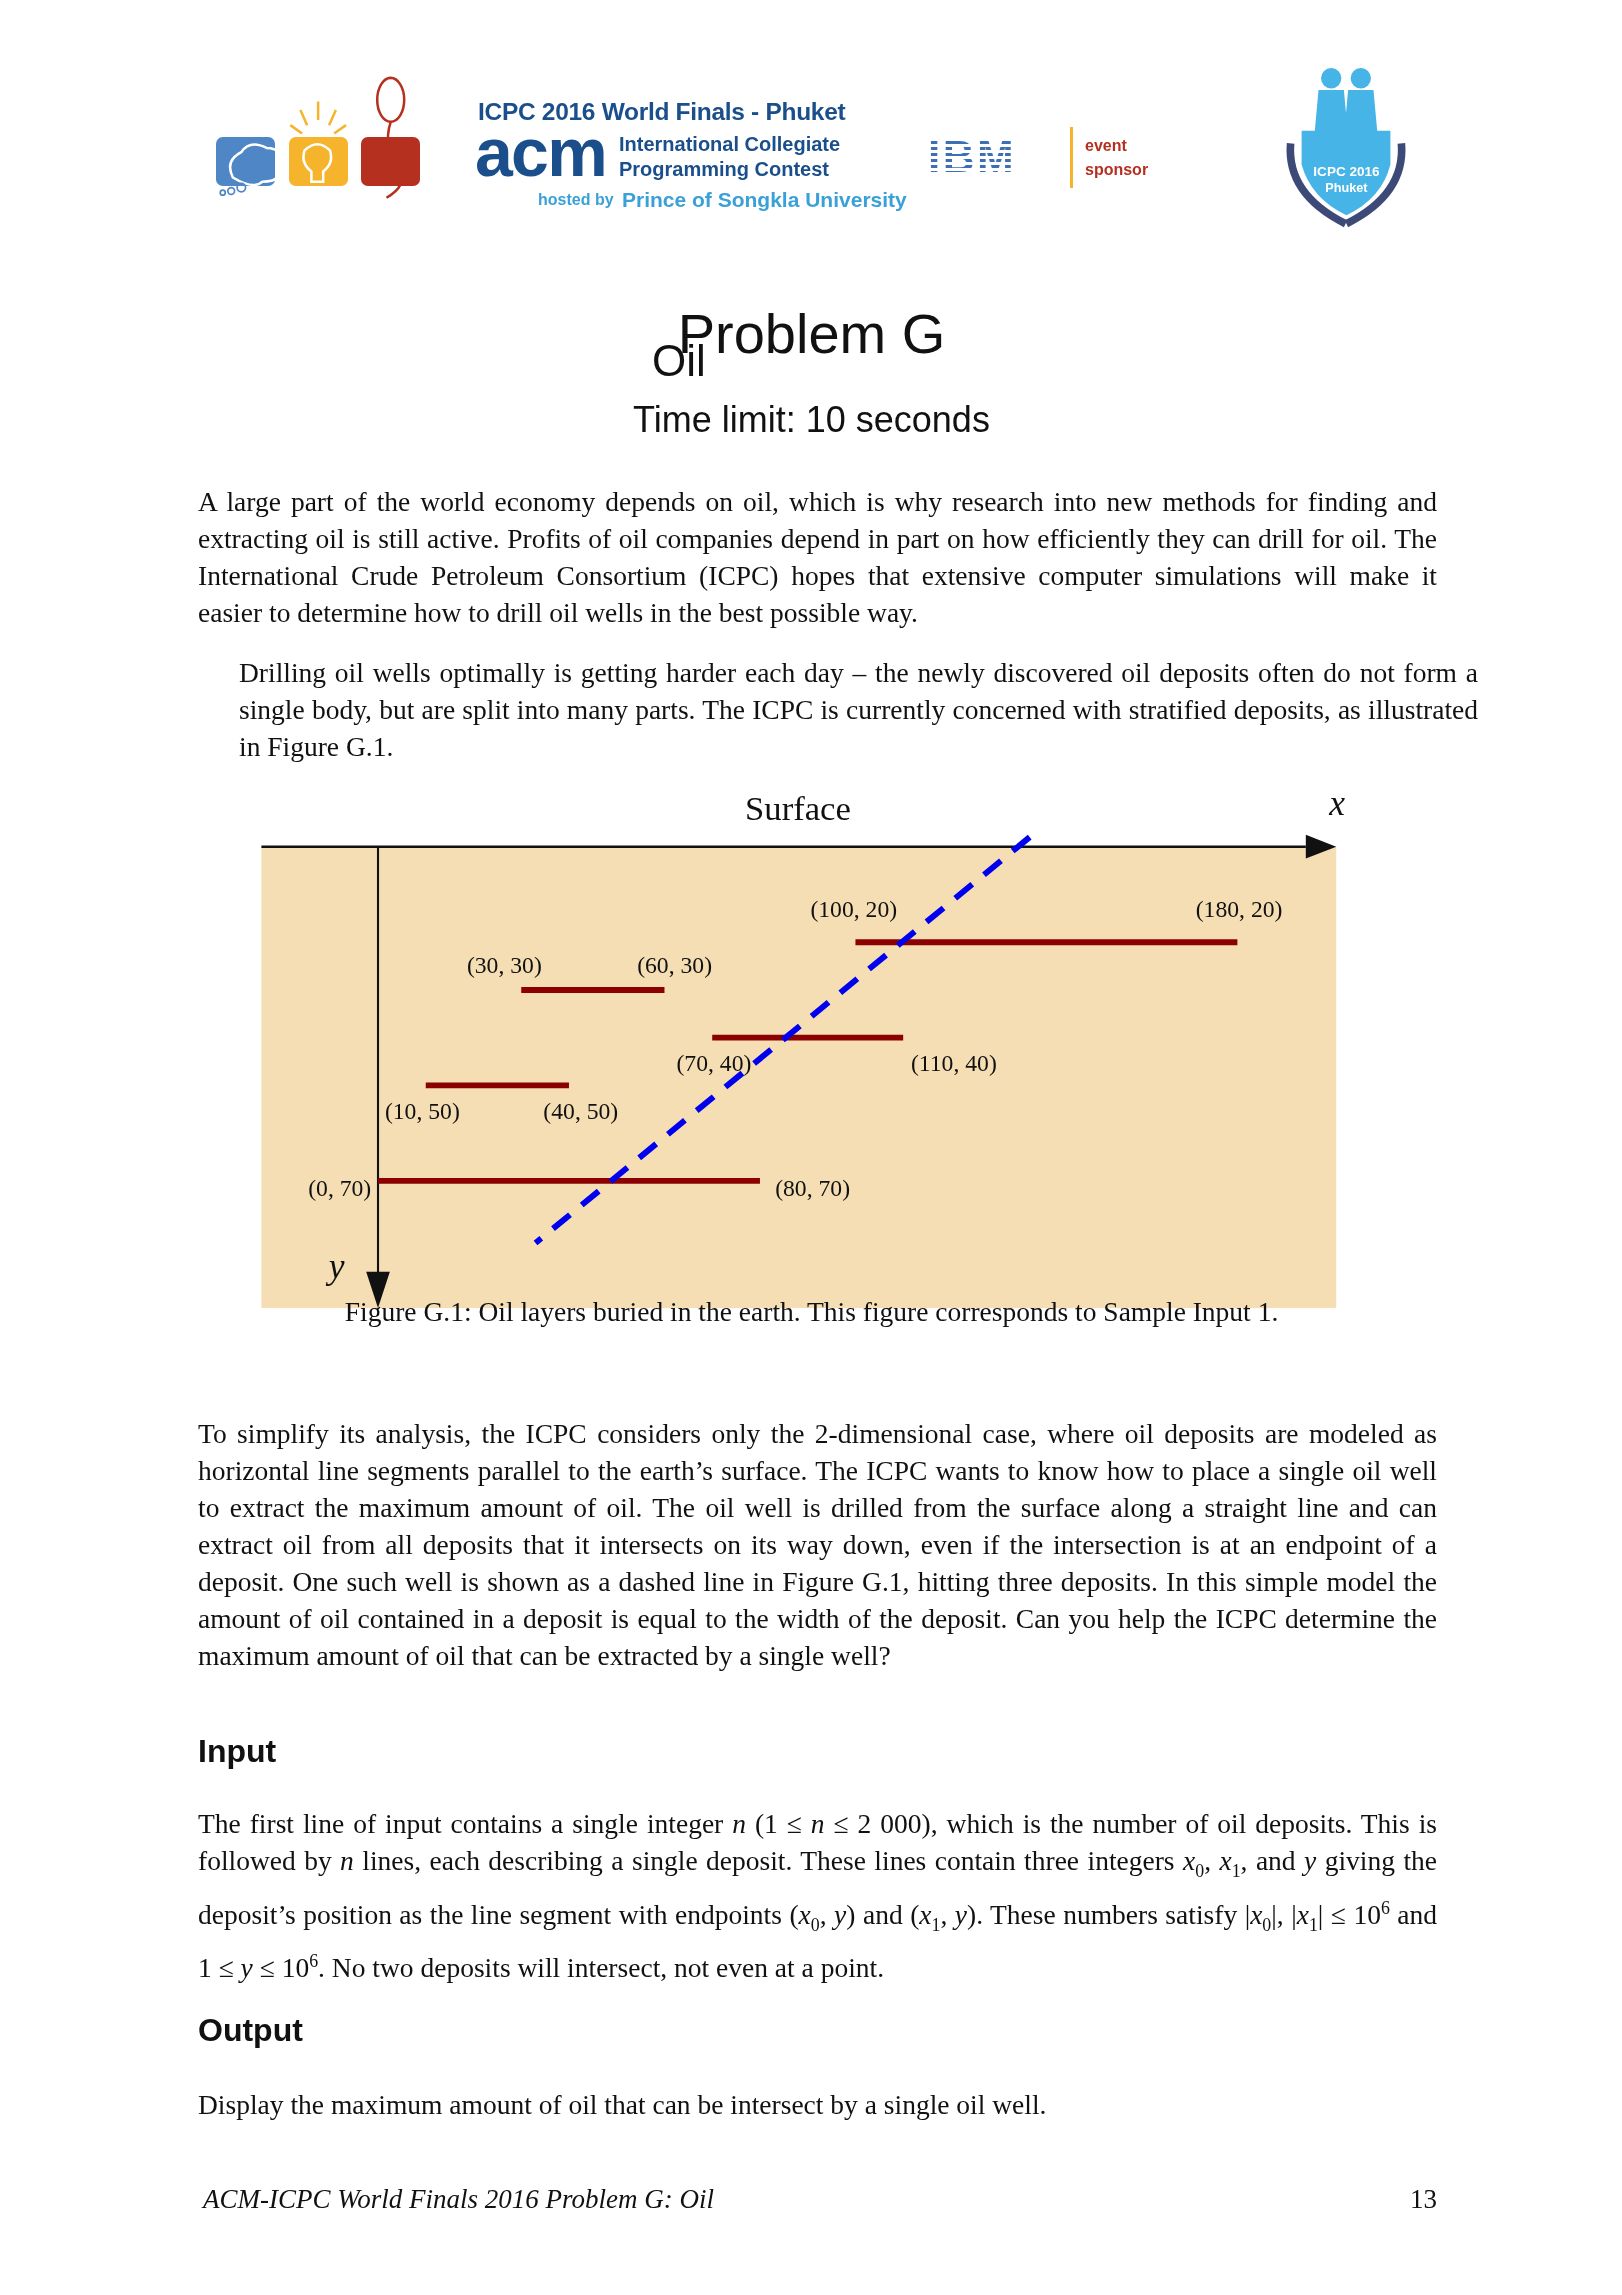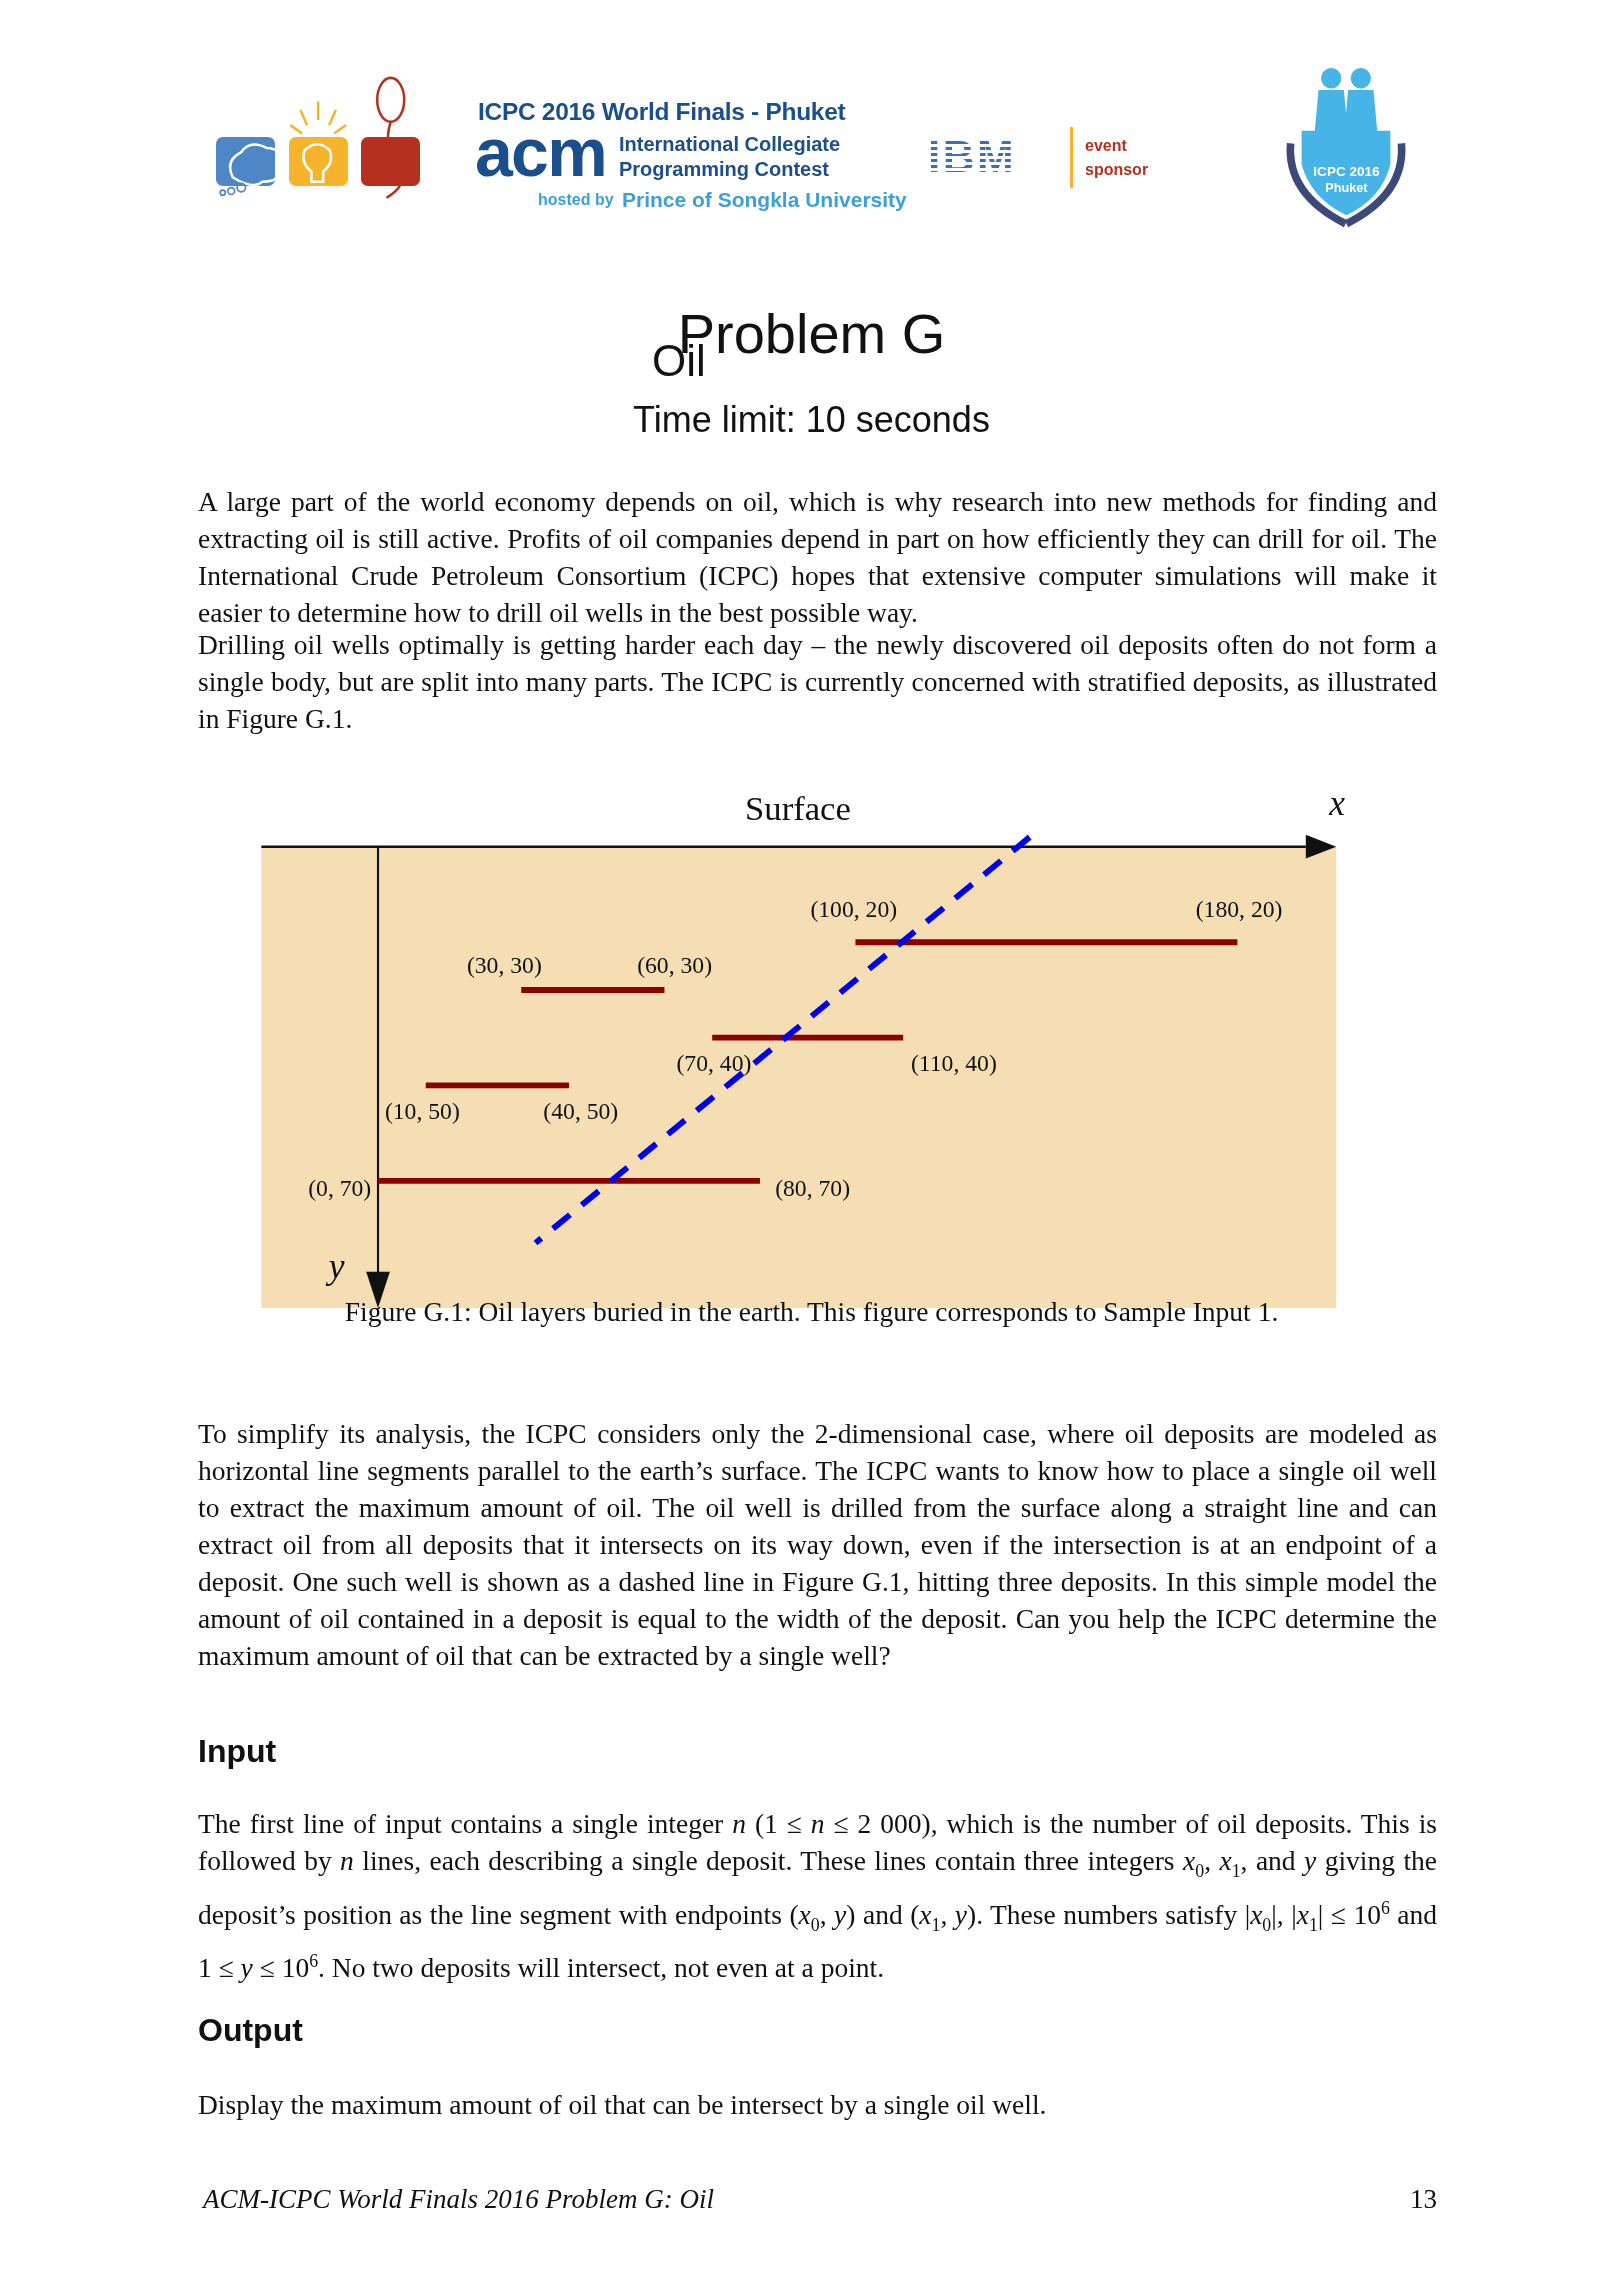--- a/index.html
+++ b/index.html
@@ -26,21 +26,21 @@
   .badge { left: 1272px; top: 63px; width: 148px; height: 165px; }
 
   
   .t-problem { left: 0; width: 1623px; top: 269px; text-align: center; font-size: 56px; margin-top: 32px; }
   .t-name { left: 0; width: 1358px; top: 336px; text-align: center; font-size: 44px; }
   .t-time { left: 0; width: 1623px; top: 399px; text-align: center; font-size: 36px; }
 
   
   .para { left: 198px; width: 1239px; font-size: 27.5px; line-height: 37px; text-align: justify; }
   .p1 { top: 483px; }
-  .p2 { top: 626px; }
+  .p2 { top: 654px; margin-left: 41px; }
   .p3 { top: 1415px; }
   .h-input { left: 198px; top: 1733px; font-size: 32px; font-weight: bold; }
   .p4 { top: 1805px; }
   .h-output { left: 198px; top: 2012px; font-size: 32px; font-weight: bold; }
   .p5 { top: 2086px; }
   .footer-left { left: 203px; top: 2184px; font-size: 27px; font-style: italic; }
   .footer-right { right: 186px; top: 2184px; font-size: 27px; }
   .caption { left: 0; width: 1623px; top: 1296px; text-align: center; font-size: 27.5px; }
 
   .math { font-style: italic; }

